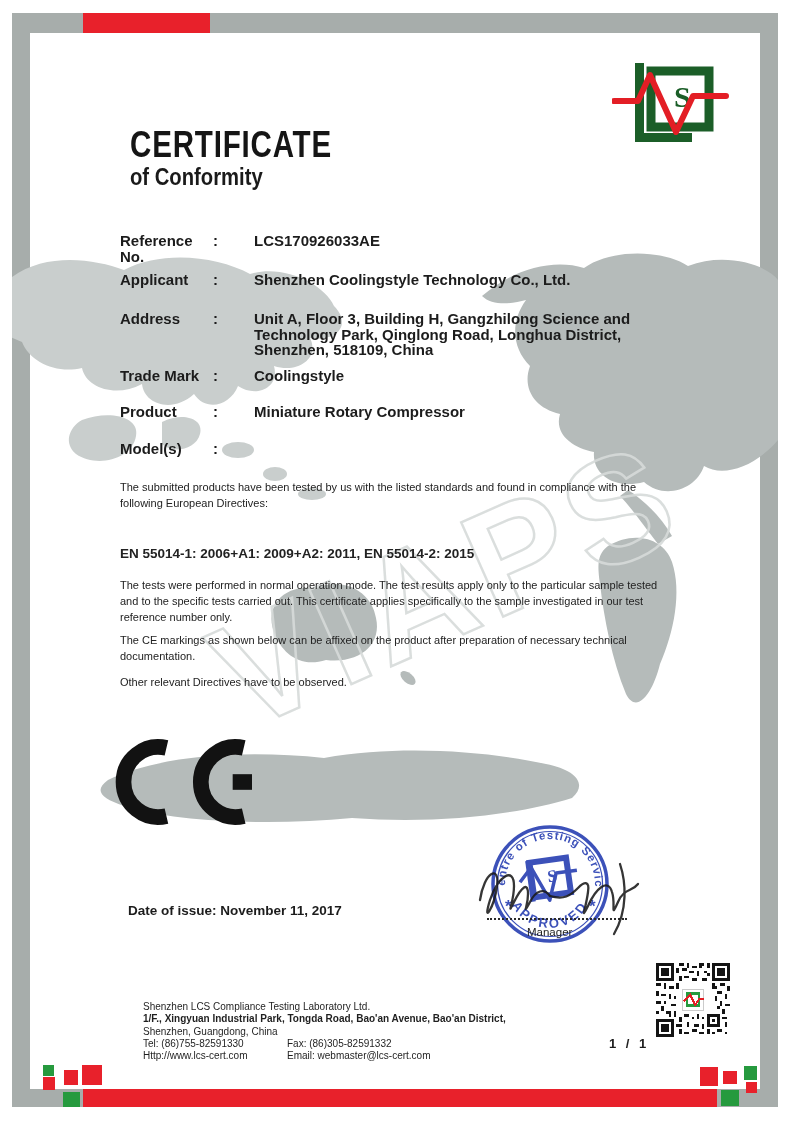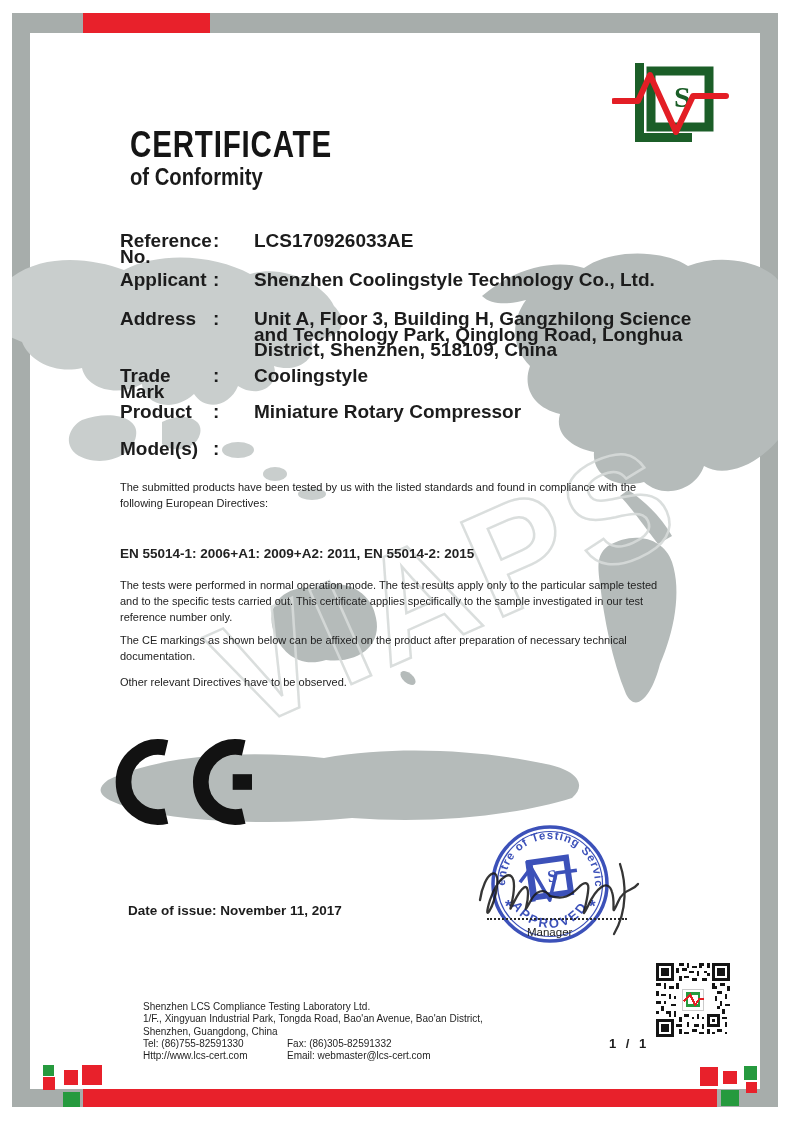--- a/index.html
+++ b/index.html
@@ -19,33 +19,33 @@
   
   .content{position:absolute;z-index:5;}
   .title{
     left:130px;top:124px;font-size:36px;font-weight:bold;color:#151515;
     transform:scaleX(.82);transform-origin:left top;letter-spacing:1px;white-space:nowrap;
   }
   .subtitle{
     left:130px;top:164px;font-size:23px;font-weight:bold;color:#1a1a1a;
     transform:scaleX(.88);transform-origin:left top;white-space:nowrap;
   }
-  .field{left:120px;width:560px;font-size:19px;font-weight:bold;line-height:15.5px;}
+  .field{left:120px;width:560px;font-size:15px;font-weight:bold;line-height:15.5px;}
   .field .lbl{position:absolute;left:0;top:0;width:92px;}
   .field .col{position:absolute;left:93px;top:0;}
   .field .val{position:absolute;left:110px;top:0;width:445px;padding-left:24px;}
   .para{left:120px;width:556px;font-size:11px;line-height:16px;color:#222;}
   .para.b{font-weight:bold;font-size:13.5px;}
   .date-line{left:128px;top:903px;font-size:13.5px;font-weight:bold;}
   .manager{left:527px;top:926px;font-size:11.5px;color:#222;z-index:8;}
   .dotline{left:487px;top:904px;width:140px;height:14px;border-bottom:2px dotted #2a2a2a;z-index:6;}
   .pagenum{left:609px;top:1036px;font-size:13px;font-weight:bold;letter-spacing:3px;}
   
   .footer{left:143px;top:1001px;width:430px;font-size:10px;line-height:12.3px;color:#1f1f1f;}
-  .footer .bold{font-weight:normal;}
+  .footer .bold{font-weight:bold;}
   .footer .row{position:relative;}
   .footer .c2{position:absolute;left:144px;top:0;}
   
   .ce{position:absolute;left:114px;top:736px;z-index:5;}
   .lcs-logo{position:absolute;left:612px;top:58px;z-index:5;}
   .stamp{position:absolute;left:478px;top:818px;z-index:6;}
   .sig{position:absolute;left:468px;top:838px;z-index:7;}
   .qr{position:absolute;left:656px;top:963px;z-index:5;}
 </style>
 </head>

